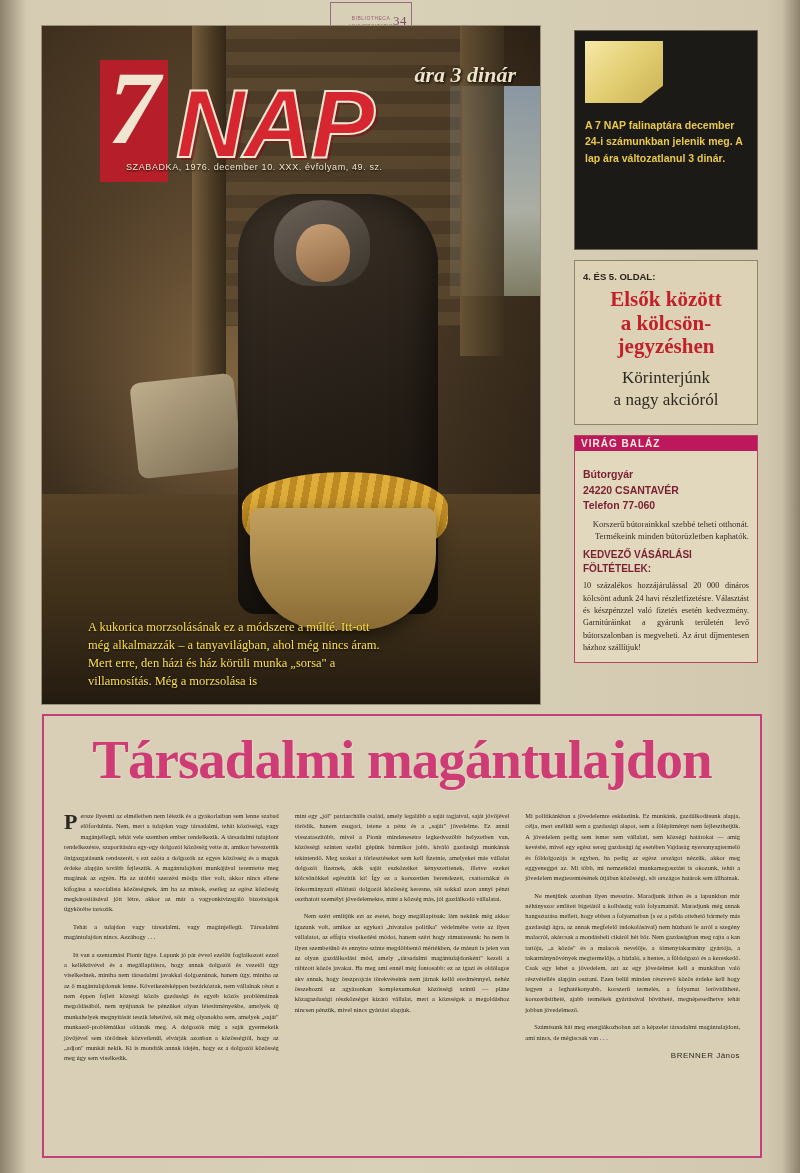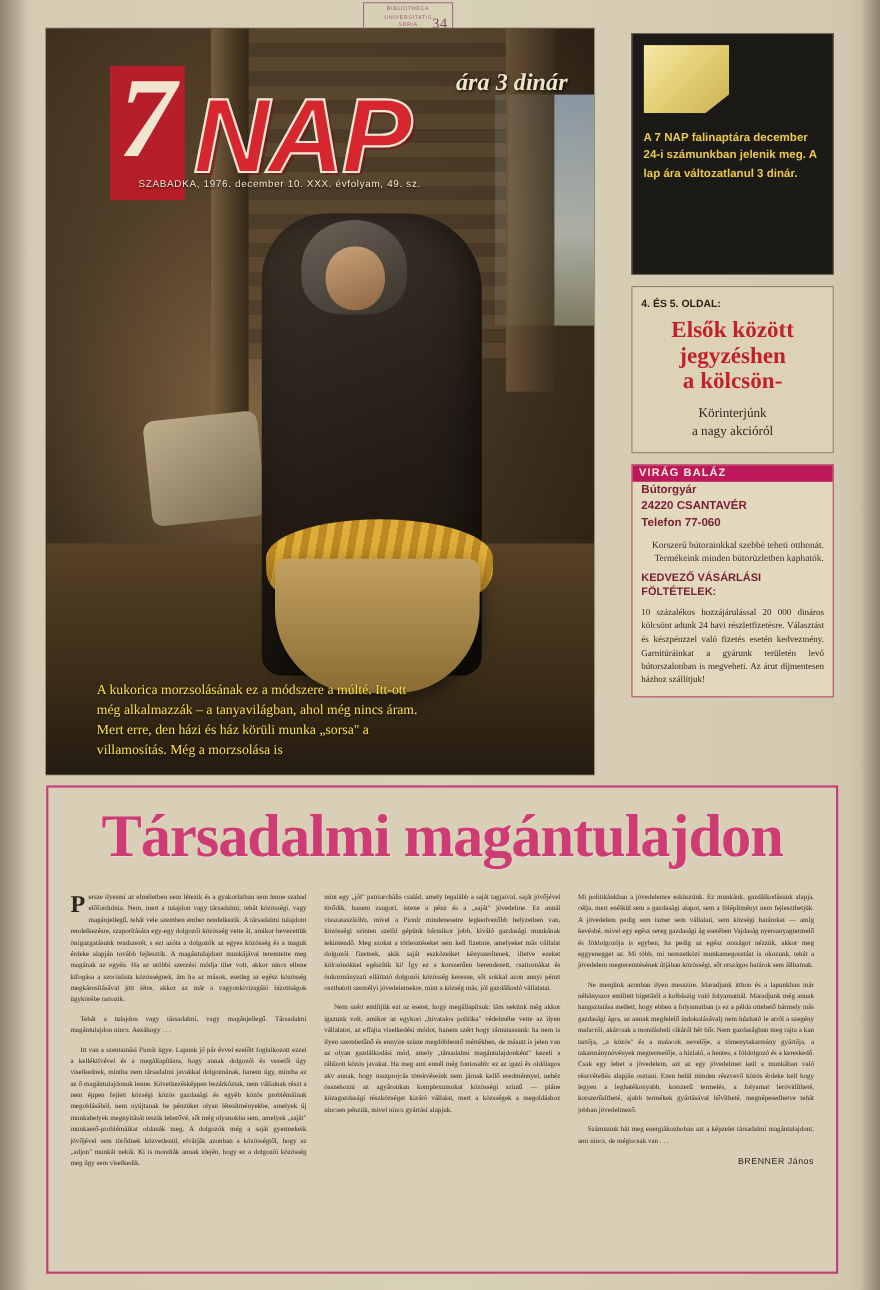--- a/index.html
+++ b/index.html
@@ -11,21 +11,21 @@
   }
   .page{
     position:relative;width:800px;height:1173px;
     background:linear-gradient(90deg,#c9bfa6 0%,#d6ccb4 4%,#d9d0b8 50%,#d2c8b0 96%,#bdb29a 100%);
   }
   
   .stamp{
     position:absolute;left:330px;top:2px;width:80px;height:28px;
     border:1px solid #8f5a7a;color:#8d4d6b;
     font-family:"Liberation Sans",sans-serif;font-size:5px;
-    text-align:center;line-height:1.5;padding-top:2px;
+    text-align:center;line-height:1.5;padding-top:12px;
     letter-spacing:.5px;opacity:.85;
   }
   .stamp .num{
     position:absolute;right:4px;top:8px;font-size:13px;
     font-family:"Liberation Serif",serif;color:#6b3550;
   }
   
   .hero{
     position:absolute;left:42px;top:26px;width:498px;height:678px;
     background:#2a2018;overflow:hidden;
@@ -154,31 +154,31 @@
   }
   .ad-pages .kicker{
     color:#2a2419;font-family:"Liberation Sans",sans-serif;
     font-size:9.5px;font-weight:bold;text-align:left;margin-bottom:6px;
   }
   .ad-pages .head{
     color:#c2202b;font-family:"Liberation Serif",serif;
     font-size:21px;font-weight:bold;line-height:1.12;
   }
   .ad-pages .sub{
-    margin-top:8px;color:#2e2a20;font-size:12px;line-height:1.35;
+    margin-top:8px;color:#2e2a20;font-size:17px;line-height:1.35;
   }
   .ad-virag{
     border:1px solid #b7445f;background:#e2d8bd;padding:0 0 8px;
   }
   .virag-bar{
     background:#be185d;color:#f6eedd;padding:2px 6px;
     font-family:"Liberation Sans",sans-serif;font-size:10px;
     font-weight:bold;letter-spacing:1px;
   }
-  .virag-body{padding:0 8px 0;}
+  .virag-body{padding:16px 8px 0;}
   .virag-body .f{
     color:#7a1f33;font-family:"Liberation Sans",sans-serif;
     font-size:10.5px;font-weight:bold;line-height:1.45;
   }
   .virag-body .c{
     color:#3a2a28;font-size:8.6px;line-height:1.42;margin-top:5px;
     text-align:right;
   }
   .virag-body .h{
     color:#7a1f33;font-family:"Liberation Sans",sans-serif;
@@ -268,22 +268,22 @@
   <div class="rail">
 
     <div class="box ad-calendar">
       <div class="cornerpage"></div>
       <div class="txt">A 7 NAP falinaptára december 24-i számunkban jelenik meg. A lap ára változatlanul 3 dinár.</div>
     </div>
 
     <div class="box ad-pages">
       <div class="kicker">4. ÉS 5. OLDAL:</div>
       <div class="head">Elsők között</div>
+      <div class="head">a kölcsön-</div>
       <div class="head">jegyzéshen</div>
-      <div class="head">a kölcsön-</div>
       <div class="sub">Körinterjúnk</div>
       <div class="sub" style="margin-top:0">a nagy akcióról</div>
     </div>
 
     <div class="box ad-virag">
       <div class="virag-bar">VIRÁG BALÁZ</div>
       <div class="virag-body">
         <div class="f">Bútorgyár</div>
         <div class="f">24220 CSANTAVÉR</div>
         <div class="f">Telefon 77-060</div>

